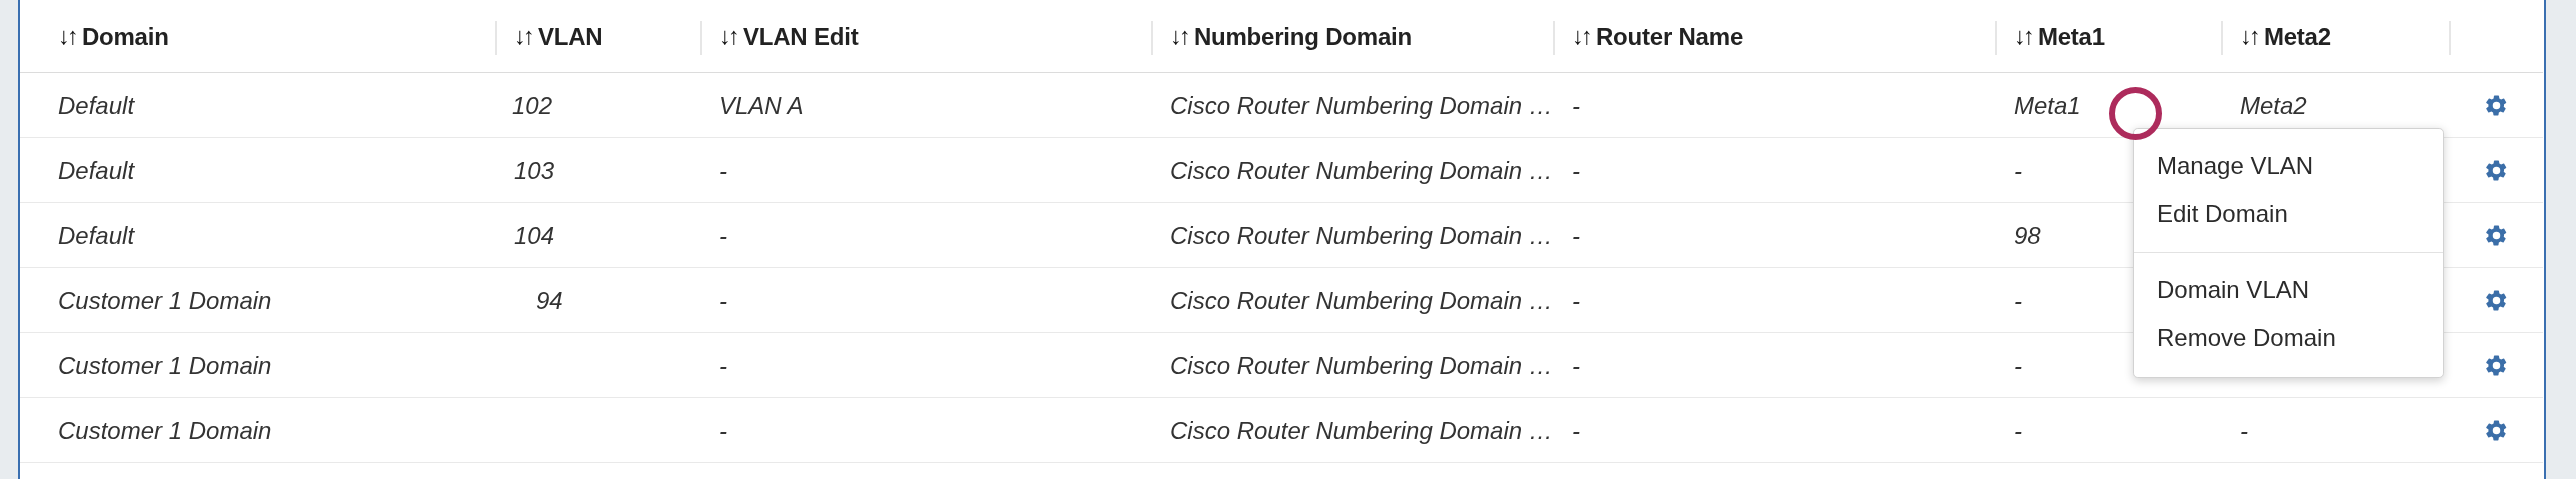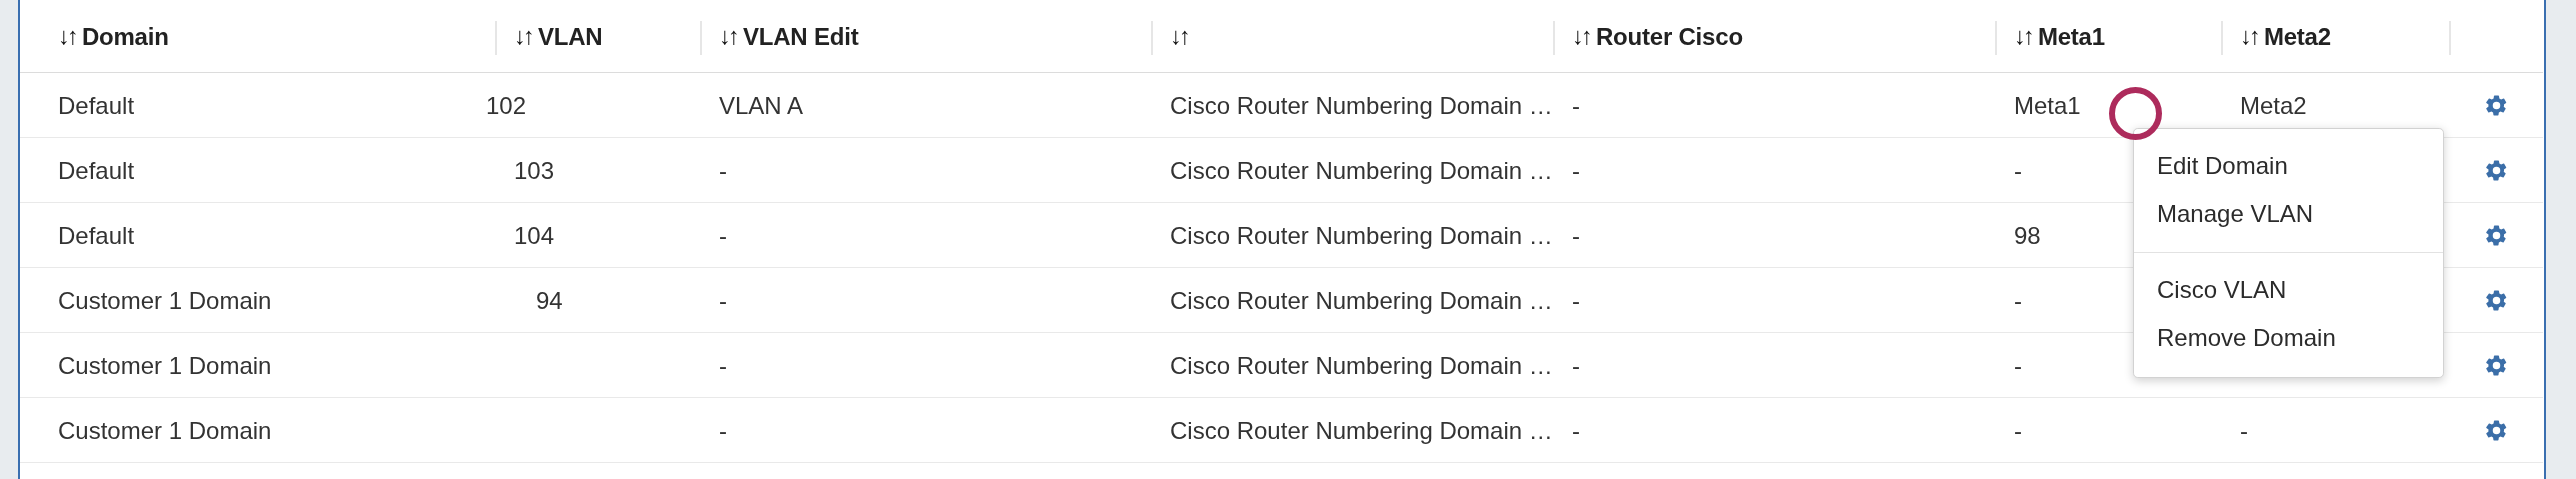--- a/index.html
+++ b/index.html
@@ -61,20 +61,21 @@
     color:#111;
     letter-spacing:-2.9px;
     transform:translateY(-1px);
   }
   
   .tbody { position:relative; }
   .tr {
     position:relative;
     height:65px;
     border-bottom:1.9px solid #e9e9e9;
+    font-style:italic;
   }
   .td {
     position:absolute;
     top:0; height:65px;
     display:flex;
     align-items:center;
     font-size:24px;
     color:#333333;
     white-space:nowrap;
     overflow:hidden;
@@ -155,27 +156,28 @@
             <span class="sep"></span>
             <span class="lbl">
               <span class="sorticon">↓↑</span>
               <span>VLAN Edit</span>
             </span>
           </div>
           <div class="th" style="left: 1131px; width: 402px;">
             <span class="sep"></span>
             <span class="lbl">
               <span class="sorticon">↓↑</span>
+              <span>Numbering Domain</span>
             </span>
           </div>
           <div class="th" style="left: 1533px; width: 442px;">
             <span class="sep"></span>
             <span class="lbl">
               <span class="sorticon">↓↑</span>
-              <span>Router Cisco</span>
+              <span>Router Name</span>
             </span>
           </div>
           <div class="th" style="left: 1975px; width: 225px;">
             <span class="sep"></span>
             <span class="lbl">
               <span class="sorticon">↓↑</span>
               <span>Meta1</span>
             </span>
           </div>
           <div class="th" style="left: 2201px; width: 228px;">
@@ -189,21 +191,21 @@
             <span class="sep"></span>
             <span class="lbl">
               <span></span>
             </span>
           </div>
         </div>
 
       <div class="tbody" id="tbody">
           <div class="tr">
             <div class="td" style="left: 19px; width: 456px; padding-left: 19px;">Default</div>
-            <div class="td" style="left: 447px; width: 204px; padding-left: 19px; text-align: center;">102</div>
+            <div class="td" style="left: 473px; width: 204px; padding-left: 19px; text-align: center;">102</div>
             <div class="td" style="left: 680px; width: 452px; padding-left: 19px;">VLAN A</div>
             <div class="td clip" style="left: 1131px; width: 402px; padding-left: 19px;">Cisco Router Numbering Domain for …</div>
             <div class="td" style="left: 1533px; width: 442px; padding-left: 19px;">-</div>
             <div class="td" style="left: 1975px; width: 225px; padding-left: 19px;">Meta1</div>
             <div class="td" style="left: 2201px; width: 228px; padding-left: 19px;">Meta2</div>
             <div class="gearcell" style="left: 2429px;">
               <svg class="gear" viewBox="0 0 24 24">
                 <path fill="#3b6ea8" d="M19.14 12.94a7.07 7.07 0 0 0 .06-.94 7.07 7.07 0 0 0-.06-.94l2.03-1.58a.5.5 0 0 0 .12-.62l-1.92-3.32a.5.5 0 0 0-.6-.22l-2.39.96a7.1 7.1 0 0 0-1.63-.94l-.36-2.54a.5.5 0 0 0-.5-.42h-3.84a.5.5 0 0 0-.49.42l-.36 2.54c-.59.24-1.13.56-1.63.94l-2.39-.96a.5.5 0 0 0-.6.22L2.16 8.86a.5.5 0 0 0 .12.62l2.03 1.58a7.3 7.3 0 0 0 0 1.88l-2.03 1.58a.5.5 0 0 0-.12.62l1.92 3.32c.12.22.38.3.6.22l2.39-.96c.5.38 1.04.7 1.63.94l.36 2.54c.04.24.25.42.49.42h3.84c.25 0 .46-.18.5-.42l.36-2.54c.59-.24 1.13-.56 1.63-.94l2.39.96c.22.08.48 0 .6-.22l1.92-3.32a.5.5 0 0 0-.12-.62l-2.03-1.58zM12 15.6A3.6 3.6 0 1 1 12 8.4a3.6 3.6 0 0 1 0 7.2z"></path>
               </svg>
             </div>
@@ -274,24 +276,24 @@
               <svg class="gear" viewBox="0 0 24 24">
                 <path fill="#3b6ea8" d="M19.14 12.94a7.07 7.07 0 0 0 .06-.94 7.07 7.07 0 0 0-.06-.94l2.03-1.58a.5.5 0 0 0 .12-.62l-1.92-3.32a.5.5 0 0 0-.6-.22l-2.39.96a7.1 7.1 0 0 0-1.63-.94l-.36-2.54a.5.5 0 0 0-.5-.42h-3.84a.5.5 0 0 0-.49.42l-.36 2.54c-.59.24-1.13.56-1.63.94l-2.39-.96a.5.5 0 0 0-.6.22L2.16 8.86a.5.5 0 0 0 .12.62l2.03 1.58a7.3 7.3 0 0 0 0 1.88l-2.03 1.58a.5.5 0 0 0-.12.62l1.92 3.32c.12.22.38.3.6.22l2.39-.96c.5.38 1.04.7 1.63.94l.36 2.54c.04.24.25.42.49.42h3.84c.25 0 .46-.18.5-.42l.36-2.54c.59-.24 1.13-.56 1.63-.94l2.39.96c.22.08.48 0 .6-.22l1.92-3.32a.5.5 0 0 0-.12-.62l-2.03-1.58zM12 15.6A3.6 3.6 0 1 1 12 8.4a3.6 3.6 0 0 1 0 7.2z"></path>
               </svg>
             </div>
           </div>
         </div>
 
     </div>
 
     <div class="menu" id="ctxmenu">
+        <div class="menu-item">Manage VLAN</div>
         <div class="menu-item">Edit Domain</div>
-        <div class="menu-item">Manage VLAN</div>
         <div class="menu-div"></div>
-        <div class="menu-item">Cisco VLAN</div>
+        <div class="menu-item">Domain VLAN</div>
         <div class="menu-item">Remove Domain</div>
       </div>
 
   </div>
 
   <div class="annot-circle"></div>
 </div>
 
 
 </body></html>

